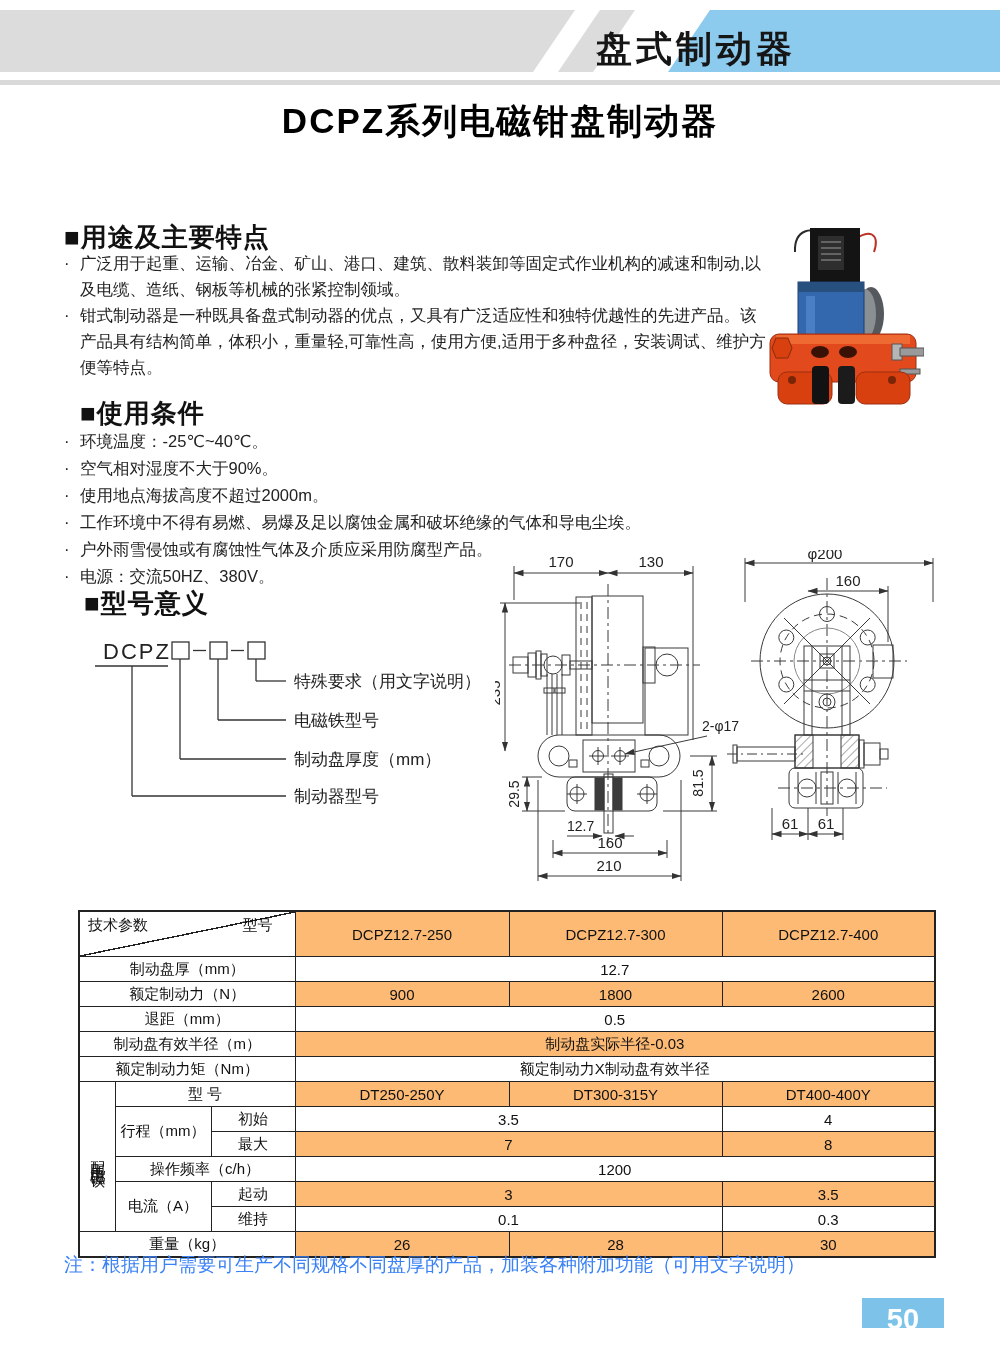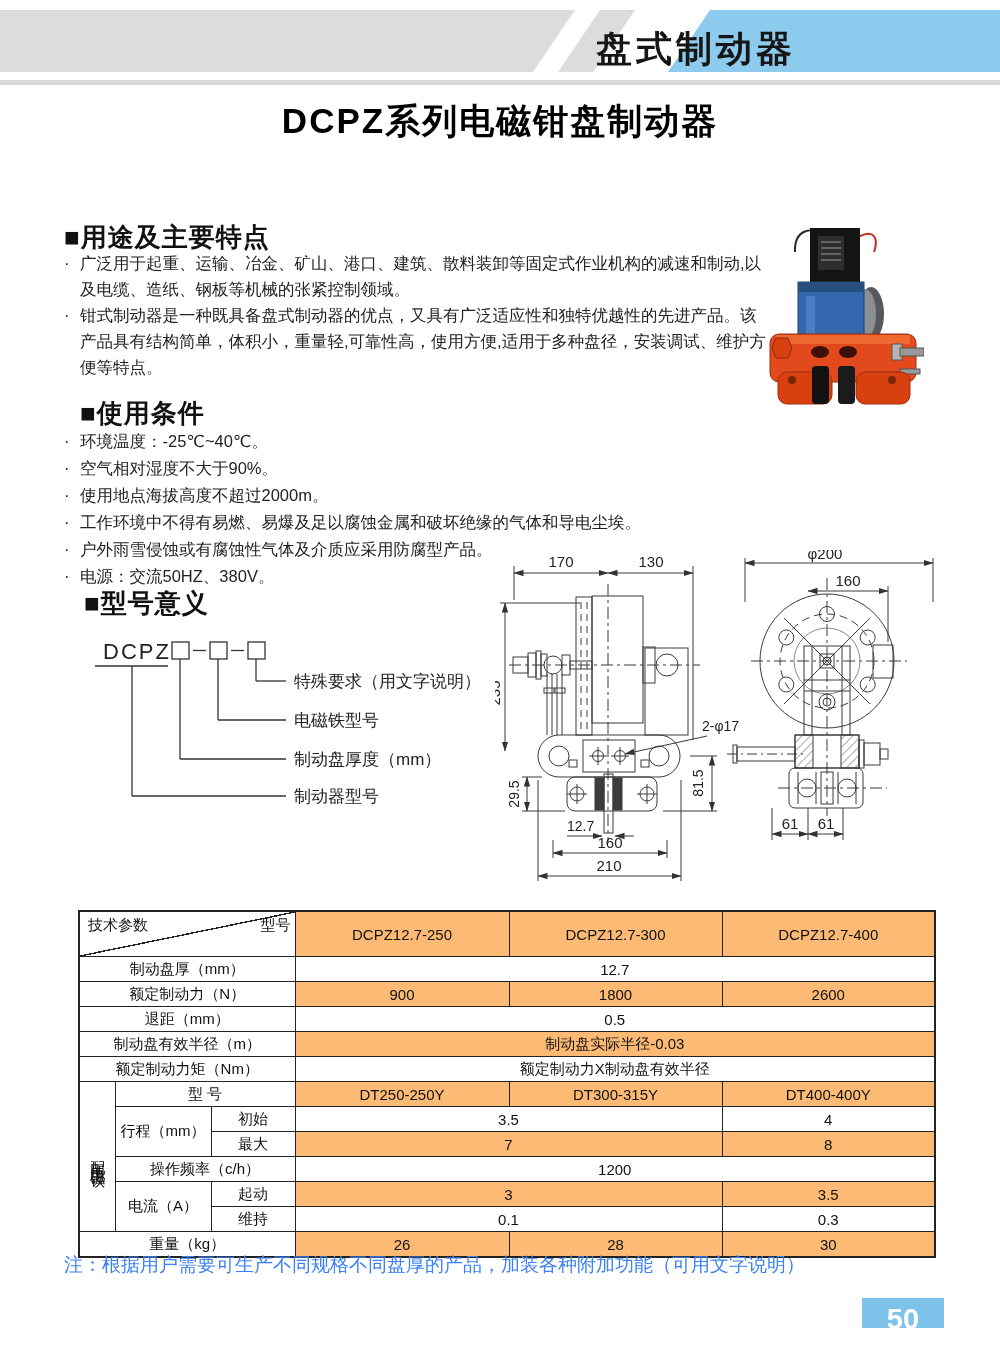--- a/index.html
+++ b/index.html
@@ -31,21 +31,21 @@
   .unit-note{position:absolute;top:924px;right:66px;font-size:15px;color:#1d4ed8;}
 
   table.tech{position:absolute;left:78px;top:910px;width:856px;border-collapse:collapse;
              table-layout:fixed;font-size:15px;color:#111;border:2px solid #222;}
   table.tech td{border:1px solid #222;text-align:center;vertical-align:middle;
                 height:24px;padding:0 3px;overflow:hidden;}
   table.tech tr.hdr td{height:44px;}
   td.shade{background:#fdba74;}
   td.corner{position:relative;padding:0;background:#fff;
     background-image:linear-gradient(to bottom right,transparent calc(50% - 0.7px),#222 calc(50% - 0.7px),#222 calc(50% + 0.7px),transparent calc(50% + 0.7px));}
-  td.corner .ct{position:absolute;top:4px;right:4px;margin-left:47px;}
+  td.corner .ct{position:absolute;top:4px;right:22px;margin-left:47px;}
   td.corner .cb{position:absolute;bottom:21px;left:8px;}
   td.vgroup{writing-mode:vertical-lr;text-orientation:upright;letter-spacing:3px;padding:4px 0;}
   td.lft{text-align:left;padding-left:10px;margin-top:31px;}
 
   .note{position:absolute;left:64px;top:1252px;font-size:19px;color:#3b82f6;}
   .pagebox{position:absolute;left:862px;top:1298px;width:82px;height:30px;background:#7cc2e9;
            color:#fff;font-size:29px;font-weight:bold;text-align:center;line-height:42px;}
 
   svg text{font-family:"Liberation Sans","DejaVu Sans",sans-serif;fill:#222;}
 </style>

